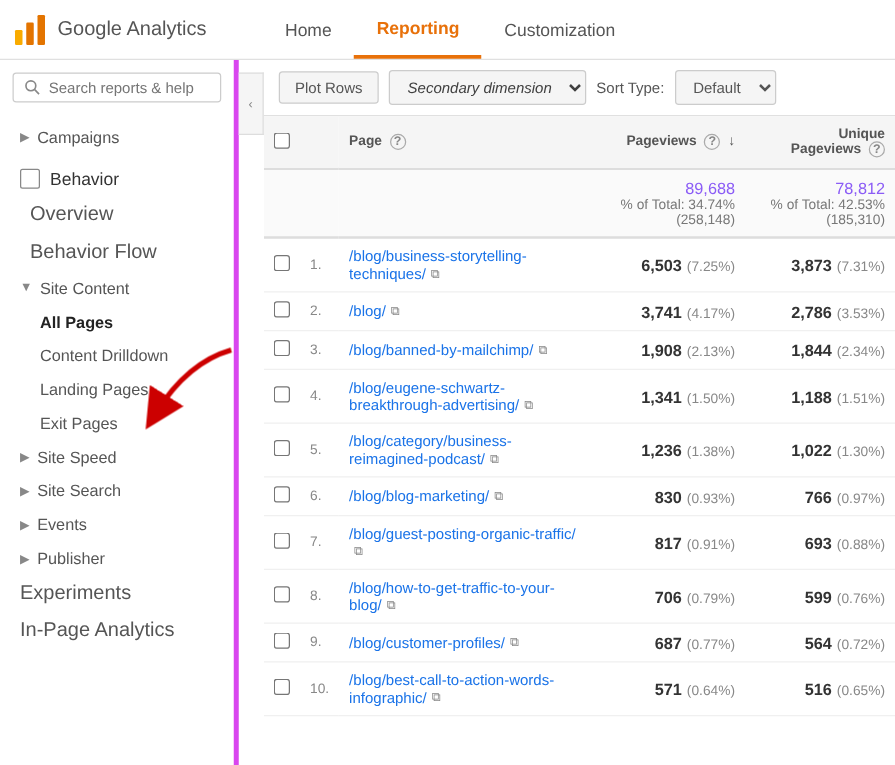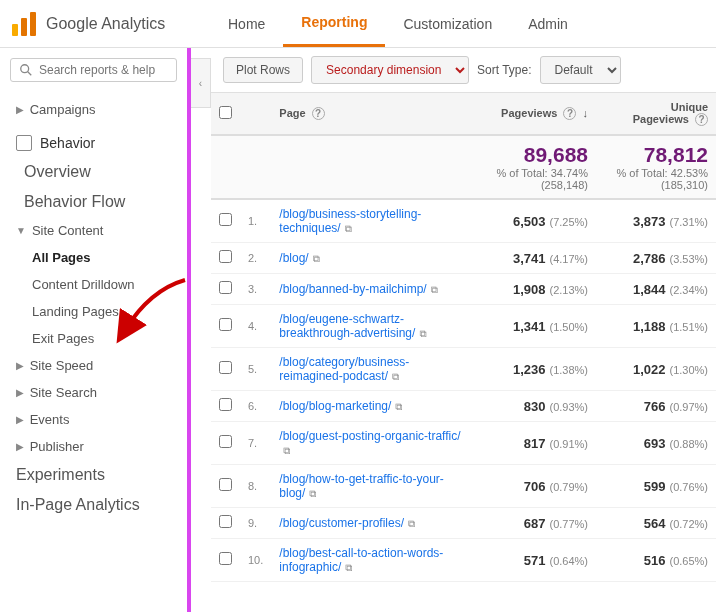--- a/index.html
+++ b/index.html
@@ -32,40 +32,40 @@
     .sub-item { padding: 6px 16px 6px 32px; font-size: 13px; color: #555; cursor: pointer; }
     .sub-item.active { font-weight: bold; color: #222; }
 
     
     .collapse-btn { width: 20px; height: 50px; background: #f5f5f5; border: 1px solid #ddd; border-left: none; cursor: pointer; display: flex; align-items: center; justify-content: center; color: #888; font-size: 10px; flex-shrink: 0; align-self: flex-start; margin-top: 10px; }
 
     
     .main { flex: 1; overflow: hidden; display: flex; flex-direction: column; }
     .toolbar { display: flex; align-items: center; padding: 8px 12px; border-bottom: 1px solid #e0e0e0; gap: 8px; }
     .btn-plot { padding: 5px 12px; border: 1px solid #ccc; background: #f5f5f5; border-radius: 3px; font-size: 12px; color: #555; cursor: pointer; }
-    .select-dim { padding: 5px 10px; border: 1px solid #ccc; background: #f5f5f5; border-radius: 3px; font-size: 12px; color: #b91c1c; cursor: pointer; }
+    .select-dim { padding: 5px 10px; border: 1px solid #ccc; background: #f5f5f5; border-radius: 3px; font-size: 12px; color: #404040; cursor: pointer; font-style: italic; }
     .sort-label { font-size: 12px; color: #555; }
     .select-sort { padding: 5px 10px; border: 1px solid #ccc; background: #f5f5f5; border-radius: 3px; font-size: 12px; color: #555; cursor: pointer; }
 
     
     .table-wrap { overflow-y: auto; flex: 1; }
     table { width: 100%; border-collapse: collapse; }
     thead th { background: #f5f5f5; border-bottom: 2px solid #ddd; padding: 8px 8px; text-align: left; font-size: 11px; color: #555; font-weight: bold; position: sticky; top: 0; z-index: 2; }
     thead th.num { text-align: right; }
     tbody tr { border-bottom: 1px solid #f0f0f0; }
     tbody td { padding: 7px 8px; font-size: 12px; color: #333; vertical-align: middle; }
     .cb-col { width: 28px; }
     .num-col { width: 24px; color: #888; font-size: 11px; }
     .page-link { color: #1a73e8; text-decoration: none; font-size: 12px; }
     .ext-icon { display: inline-block; width: 12px; height: 12px; margin-left: 4px; color: #888; font-size: 10px; vertical-align: middle; }
     .pv-col, .upv-col { text-align: right; }
     .pv-val { font-size: 13px; font-weight: bold; color: #333; }
     .pct { font-size: 11px; color: #888; margin-left: 4px; }
     .summary-row td { background: #fafafa; border-bottom: 2px solid #ddd; }
-    .summary-val { font-size: 21px; font-weight: bold; color: #701a75; }
+    .summary-val { font-size: 13px; font-weight: normal; color: #8b5cf6; }
     .summary-sub { font-size: 11px; color: #777; }
     .sort-arrow { display: inline-block; margin-left: 3px; color: #555; }
     .help-icon { display: inline-block; width: 13px; height: 13px; border: 1px solid #aaa; border-radius: 50%; text-align: center; line-height: 11px; font-size: 10px; color: #888; margin-left: 3px; cursor: pointer; }
     .checkbox { width: 13px; height: 13px; cursor: pointer; }
   </style>
 </head>
 <body>
 
 <div class="header">
   <div class="logo-area">
@@ -73,21 +73,20 @@
       <rect x="2" y="14" width="6" height="12" rx="1" fill="#F9AB00"></rect>
       <rect x="11" y="8" width="6" height="18" rx="1" fill="#E37400"></rect>
       <rect x="20" y="2" width="6" height="24" rx="1" fill="#E37400"></rect>
     </svg>
     <span class="logo-text">Google Analytics</span>
   </div>
   <nav class="nav-area">
     <a class="nav-item">Home</a>
     <a class="nav-item active">Reporting</a>
     <a class="nav-item">Customization</a>
-    <a class="nav-item">Admin</a>
   </nav>
 </div>
 
 <div class="layout">
 
   <div class="sidebar">
     <div class="search-box">
       <div class="search-input-wrap">
         <svg class="search-icon-svg" viewBox="0 0 16 16">
           <circle cx="6.5" cy="6.5" r="4.5" stroke="#888" stroke-width="1.5" fill="none"></circle>

